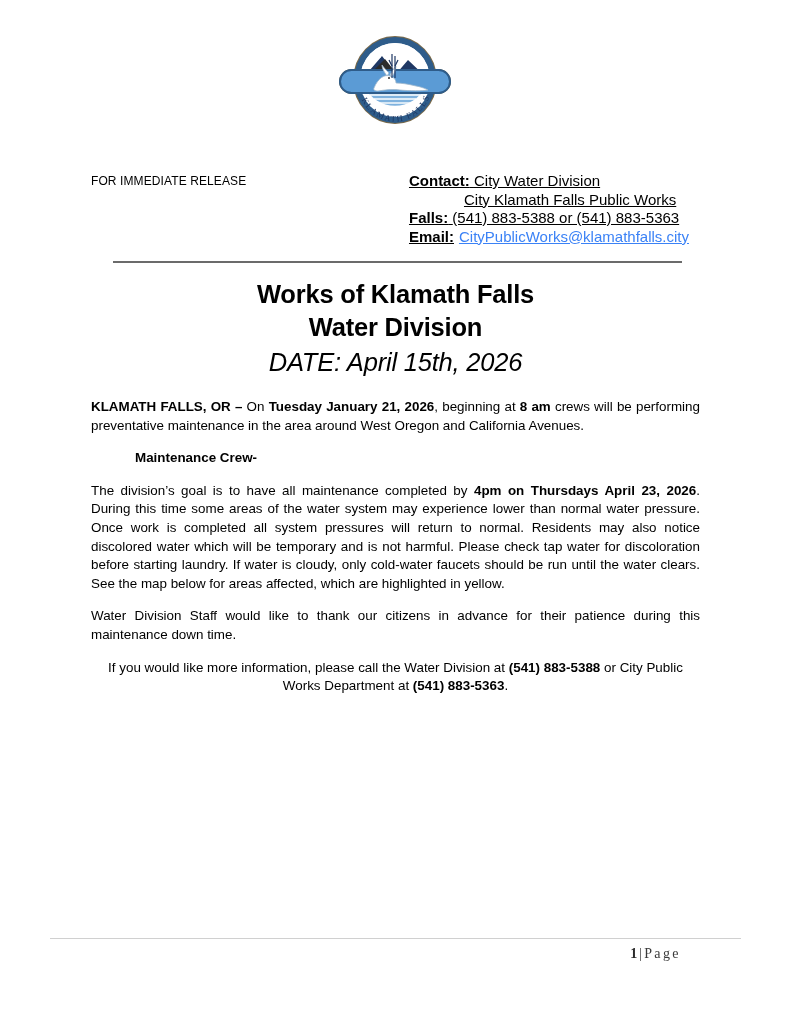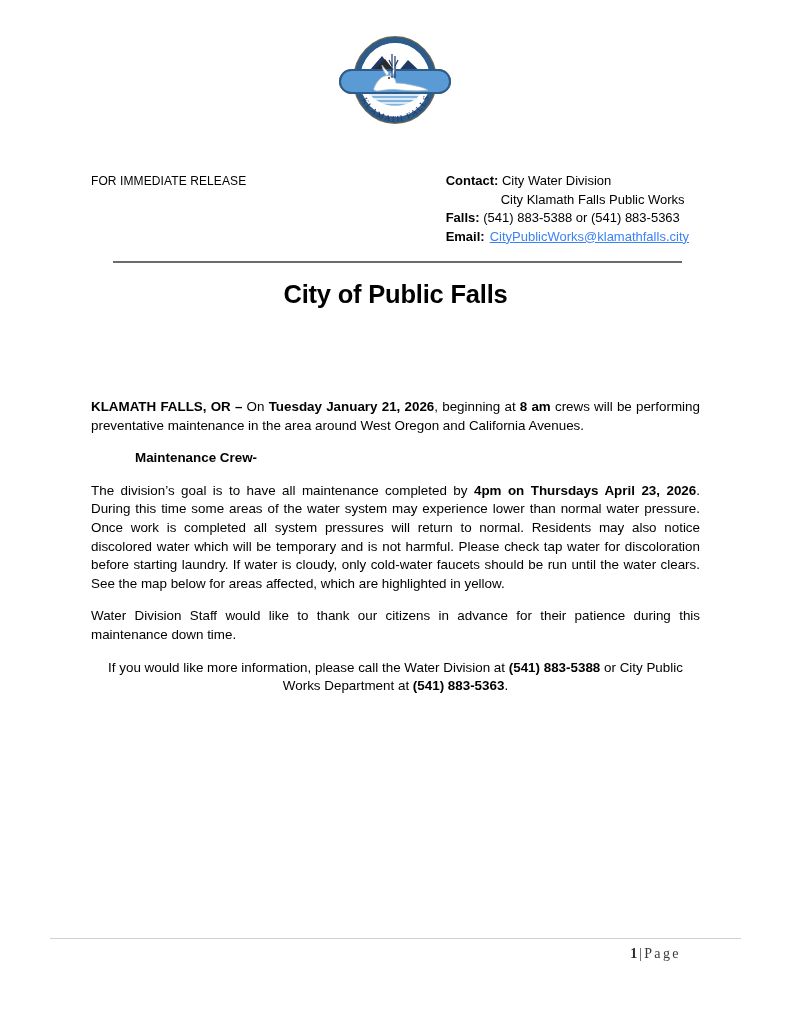--- a/index.html
+++ b/index.html
@@ -39,23 +39,24 @@
   .release-label {
     font-size: 12px;
     font-weight: normal;
     letter-spacing: 0.1px;
     line-height: 18px;
     white-space: nowrap;
   }
   .contact-block {
     margin-left: auto;
     margin-right: 11px;
-    font-size: 13px;
+    font-size: 15px;
     line-height: 18.5px;
     white-space: nowrap;
+    text-decoration: underline;
   }
   .contact-line { display: block; }
   .contact-line .lab {
     font-weight: bold;
   }
   .contact-line.indented {
     padding-left: 55px;
   }
   .email-link {
     color: #3b82f6;
@@ -216,21 +217,23 @@
     </span>
     <span class="contact-line">
       <span class="lab">Email:</span><span class="email-space"></span><a class="email-link" href="#">CityPublicWorks@klamathfalls.city</a>
     </span>
   </div>
 </div>
 
 <div class="rule-main"></div>
 
 <div class="title-block">
-  <div class="title-line1">City of Public Falls</div>
+  <div class="title-line1">Works of Klamath Falls</div>
+  <div class="title-line2">Water Division</div>
+  <div class="title-date">DATE: April 15th, 2026</div>
 </div>
 
 <div class="body-block">
 
   <p><b>KLAMATH FALLS, OR – </b><span>On </span><b>Tuesday January 21, 2026</b><span>, beginning at </span><b>8 am</b><span> crews will be performing preventative maintenance in the area around West Oregon and California Avenues.</span></p>
 
   <p class="subhead">Maintenance Crew-</p>
 
   <p><span>The division’s goal is to have all maintenance completed by </span><b>4pm on Thursdays April 23, 2026</b><span>. During this time some areas of the water system may experience lower than normal water pressure. Once work is completed all system pressures will return to normal. Residents may also notice discolored water which will be temporary and is not harmful. Please check tap water for discoloration before starting laundry. If water is cloudy, only cold-water faucets should be run until the water clears. See the map below for areas affected, which are highlighted in yellow.</span></p>
 

